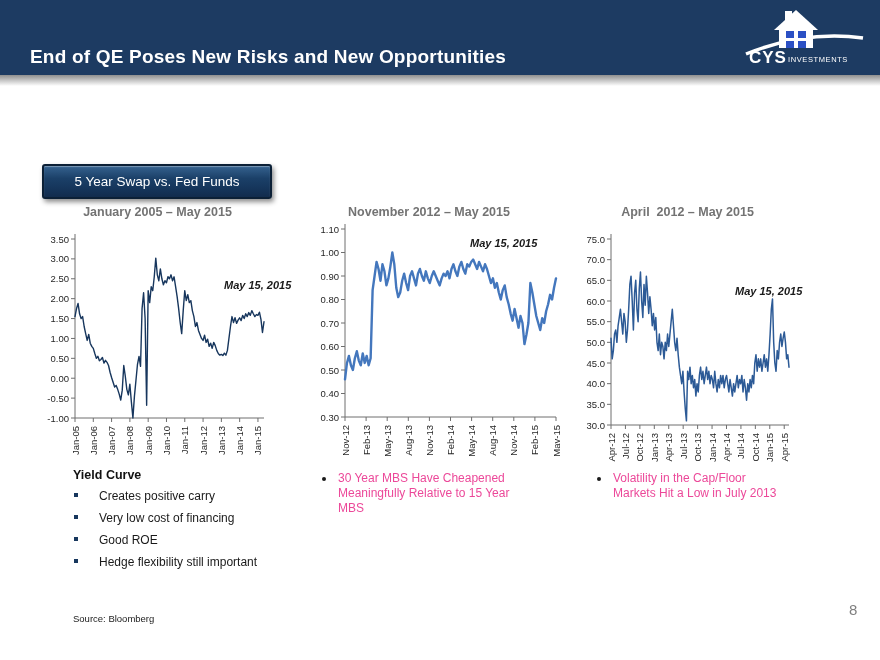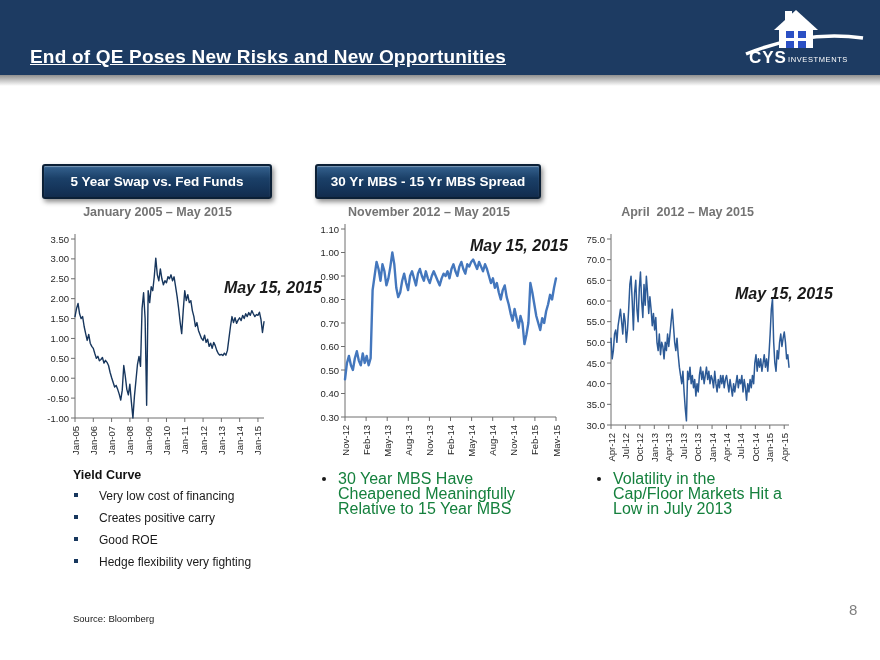--- a/index.html
+++ b/index.html
@@ -2,60 +2,60 @@
 <html><head>
 <meta charset="utf-8">
 <style>
   html,body{margin:0;padding:0;background:#ffffff;}
   .slide{position:relative;width:880px;height:660px;background:#ffffff;
          font-family:"Liberation Sans",sans-serif;overflow:hidden;}
 
   
   .header{position:absolute;left:0;top:0;width:880px;height:75px;background:#1d3b62;}
   .header-title{position:absolute;left:30px;bottom:7px;color:#ffffff;font-size:19px;
-                font-weight:bold;letter-spacing:.2px;text-decoration:underline;}
+                font-weight:bold;letter-spacing:.2px;}
   .header-shadow{position:absolute;left:0;top:75px;width:880px;height:11px;
                  background:linear-gradient(#8f8f8f,rgba(255,255,255,0));}
   .logo{position:absolute;right:14px;top:4px;width:122px;height:64px;}
 
   
   .chart-btn{position:absolute;height:31px;border:2px solid #0c2036;border-radius:3px;
              background:linear-gradient(#35628f 0%,#1b4068 40%,#16365c 70%,#122c4d 100%);
              box-shadow:2px 3px 5px rgba(0,0,0,.45), inset 0 1px 1px rgba(255,255,255,.35);
-             color:#ffffff;font-size:13.5px;display:flex;align-items:center;justify-content:center;font-weight:bold;}
+             color:#ffffff;font-size:13.5px;display:flex;align-items:center;justify-content:center;}
   .btn-1{left:42px;top:164px;width:226px;}
   .btn-2{left:315px;top:164px;width:222px;}
   .btn-3{left:575px;top:164px;width:222px;}
 
   .subtitle{position:absolute;font-size:12.5px;font-weight:bold;color:#737373;
             text-align:center;white-space:pre;}
   .sub-1{left:40px;top:205px;width:235px;}
   .sub-2{left:308px;top:205px;width:242px;}
   .sub-3{left:565px;top:205px;width:245px;}
 
   
   .chart{position:absolute;}
   .chart-1{left:38px;top:228px;}
   .chart-2{left:308px;top:222px;}
   .chart-3{left:574px;top:228px;}
   .tick-label{font-family:"Liberation Sans",sans-serif;font-size:9.5px;fill:#262626;}
-  .anno{position:absolute;font-size:16px;font-style:italic;font-weight:600;color:#1a1a1a;}
+  .anno{position:absolute;font-size:11px;font-style:italic;font-weight:600;color:#1a1a1a;}
   .anno-1{left:224px;top:279px;}
   .anno-2{left:470px;top:237px;}
   .anno-3{left:735px;top:285px;}
 
   
   .note-heading{position:absolute;left:73px;top:468px;font-size:12.5px;font-weight:bold;color:#111111;text-align:center;}
   .yc-list{position:absolute;left:74px;top:489px;}
   .yc-item{display:flex;align-items:baseline;height:22px;font-size:12px;color:#1a1a1a;}
   .sq-bullet{width:4px;height:4px;background:#17375d;margin-right:21px;position:relative;top:-3px;flex:0 0 auto;}
   .note-mid{position:absolute;left:322px;top:471px;width:212px;display:flex;}
   .note-right{position:absolute;left:597px;top:471px;width:200px;display:flex;}
   .dot-bullet{width:4px;height:4px;border-radius:50%;background:#1a1a1a;margin-top:6px;margin-right:12px;flex:0 0 auto;}
-  .note-text{font-size:16px;line-height:15px;color:#15803d;}
+  .note-text{font-size:12px;line-height:15px;color:#ec4899;}
   .note-mid .note-text{width:185px;}
   .note-right .note-text{width:175px;}
 
   
   .source{position:absolute;left:73px;top:613px;font-size:9.5px;color:#1a1a1a;}
   .page-num{position:absolute;left:849px;top:601px;font-size:15px;color:#7f7f7f;}
 </style>
 </head>
 <body>
 
@@ -74,21 +74,20 @@
         <rect x="42" y="37" width="8" height="7" fill="#2b50c4"></rect>
         <rect x="54" y="37" width="8" height="7" fill="#2b50c4"></rect>
       </g>
       <text x="5" y="59" fill="#ffffff" font-size="17" font-weight="bold" letter-spacing="1">CYS</text>
       <text x="44" y="58" fill="#ffffff" font-size="7.5" letter-spacing="0.6">INVESTMENTS</text>
     </svg>
   </div>
   <div class="header-shadow"></div>
 
   <div class="chart-btn btn-1">5 Year Swap vs. Fed Funds</div>
-  <div class="chart-btn btn-2">30 Yr MBS - 15 Yr MBS Spread</div>
 
   <div class="subtitle sub-1">January 2005 – May 2015</div>
   <div class="subtitle sub-2">November 2012 – May 2015</div>
   <div class="subtitle sub-3">April  2012 – May 2015</div>
 
   <svg class="chart chart-1" width="240" height="234">
       <path d="M37,6 L37,190 L226,190" stroke="#6e6e6e" stroke-width="1" fill="none"></path>
       <line x1="33" y1="11" x2="37" y2="11" stroke="#6e6e6e" stroke-width="1"></line>
       <text x="31" y="14.5" text-anchor="end" class="tick-label">3.50</text>
       <line x1="33" y1="30.88888888888889" x2="37" y2="30.88888888888889" stroke="#6e6e6e" stroke-width="1"></line>
@@ -229,33 +228,33 @@
     </svg>
 
   <div class="anno anno-1">May 15, 2015</div>
   <div class="anno anno-2">May 15, 2015</div>
   <div class="anno anno-3">May 15, 2015</div>
 
   <div class="note-heading">Yield Curve</div>
   <div class="yc-list">
     <div class="yc-item">
         <span class="sq-bullet"></span>
+        <span>Creates positive carry</span>
+      </div>
+    <div class="yc-item">
+        <span class="sq-bullet"></span>
         <span>Very low cost of financing</span>
       </div>
     <div class="yc-item">
         <span class="sq-bullet"></span>
-        <span>Creates positive carry</span>
-      </div>
-    <div class="yc-item">
-        <span class="sq-bullet"></span>
         <span>Good ROE</span>
       </div>
     <div class="yc-item">
         <span class="sq-bullet"></span>
-        <span>Hedge flexibility very fighting</span>
+        <span>Hedge flexibility still important</span>
       </div>
   </div>
 
   <div class="note-mid">
     <span class="dot-bullet"></span>
     <span class="note-text">30 Year MBS Have Cheapened Meaningfully Relative to 15 Year MBS</span>
   </div>
   <div class="note-right">
     <span class="dot-bullet"></span>
     <span class="note-text">Volatility in the Cap/Floor Markets Hit a Low in July 2013</span>

